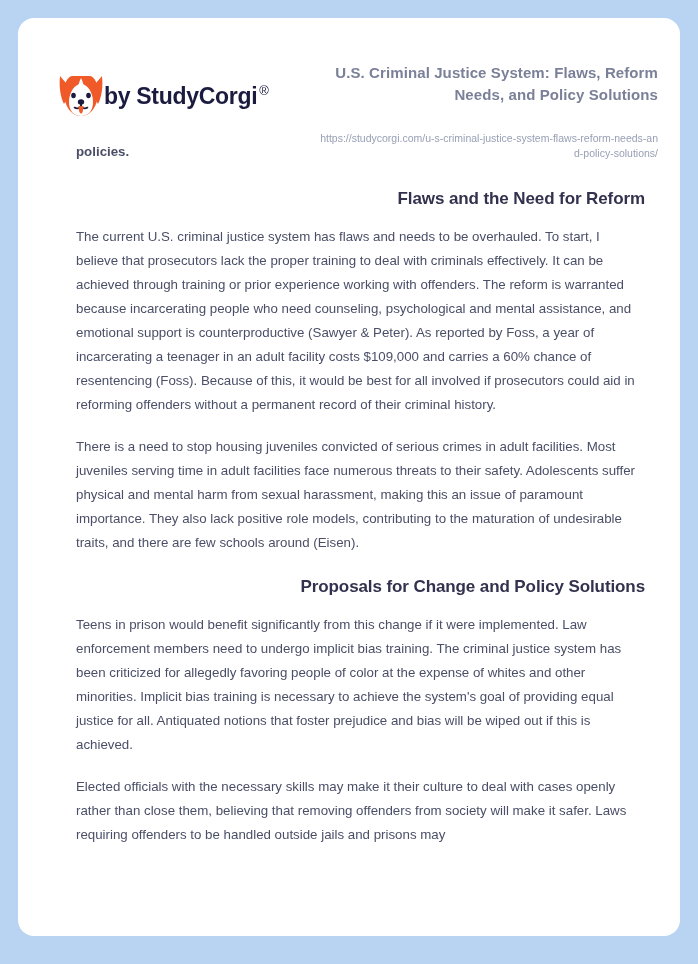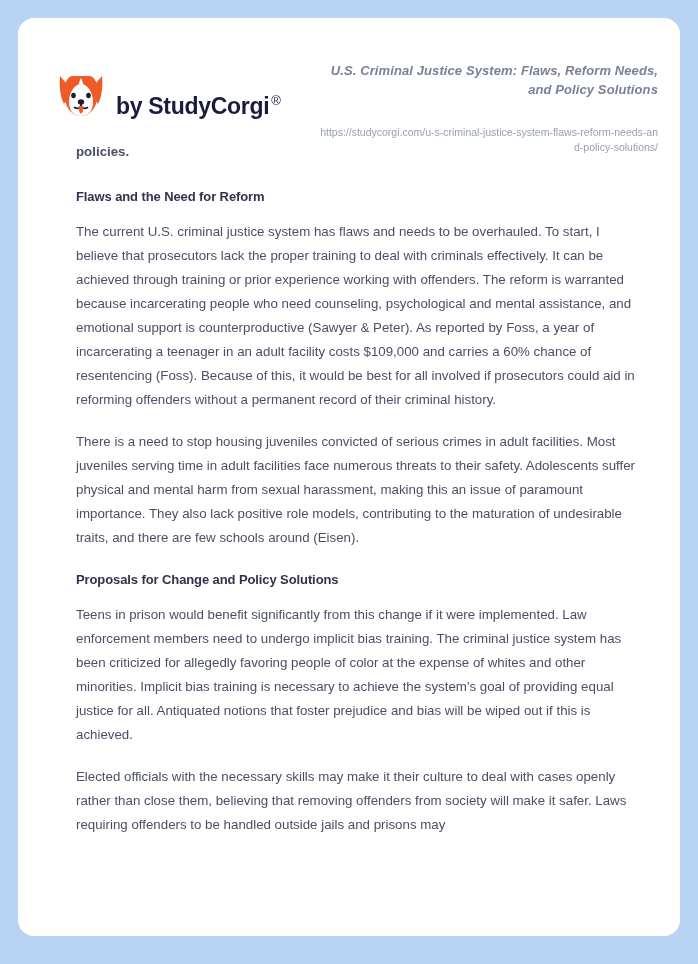--- a/index.html
+++ b/index.html
@@ -31,22 +31,22 @@
   #header {
     position: relative;
     height: 122px;
     padding: 44px 22px 0 40px;
     display: flex;
     align-items: flex-start;
     justify-content: space-between;
   }
   .brand {
     display: flex;
-    align-items: flex-end;
-    gap: 12px;
+    align-items: center;
+    gap: 0;
     flex: 0 0 auto;
     padding-top: 10px;
   }
   .brand-logo { width: 46px; height: 48px; display: block; flex: 0 0 auto; }
   .brand-text {
     font-size: 23px;
     font-weight: bold;
     color: #1b1b3f;
     letter-spacing: -0.3px;
     white-space: nowrap;
@@ -59,26 +59,25 @@
     color: #1b1b3f;
     margin-left: 2px;
   }
   .doc-meta {
     text-align: right;
     flex: 0 0 auto;
     width: 340px;
     padding-top: 0px;
   }
   .doc-title {
-    font-size: 13px;
+    font-size: 15px;
     font-weight: bold;
     color: #7b8099;
     line-height: 1.45;
     letter-spacing: 0.1px;
-    font-style: italic;
   }
   .doc-url {
     display: block;
     margin-top: 25px;
     font-size: 10.5px;
     color: #98a0b5;
     line-height: 1.5;
     text-decoration: none;
     word-break: break-all;
   }
@@ -89,25 +88,26 @@
   }
   .para {
     font-size: 13.3px;
     line-height: 24px;
     color: #4a4f67;
     margin-bottom: 18px;
     text-align: left;
   }
   .para.tight { margin-bottom: 0; font-weight: bold; }
   h2.section {
-    font-size: 13px;
+    font-size: 17px;
     font-weight: bold;
     color: #32324f;
-    margin: 22px 0 16px 0;
+    margin: 22px 0 16px 13px;
     letter-spacing: -0.1px;
+    text-align: right;
   }
   h2.section.first { margin-top: 25px; }
 </style>
 </head>
 <body>
 
 <div id="page">
   <div id="card">
 
     <div id="header">

